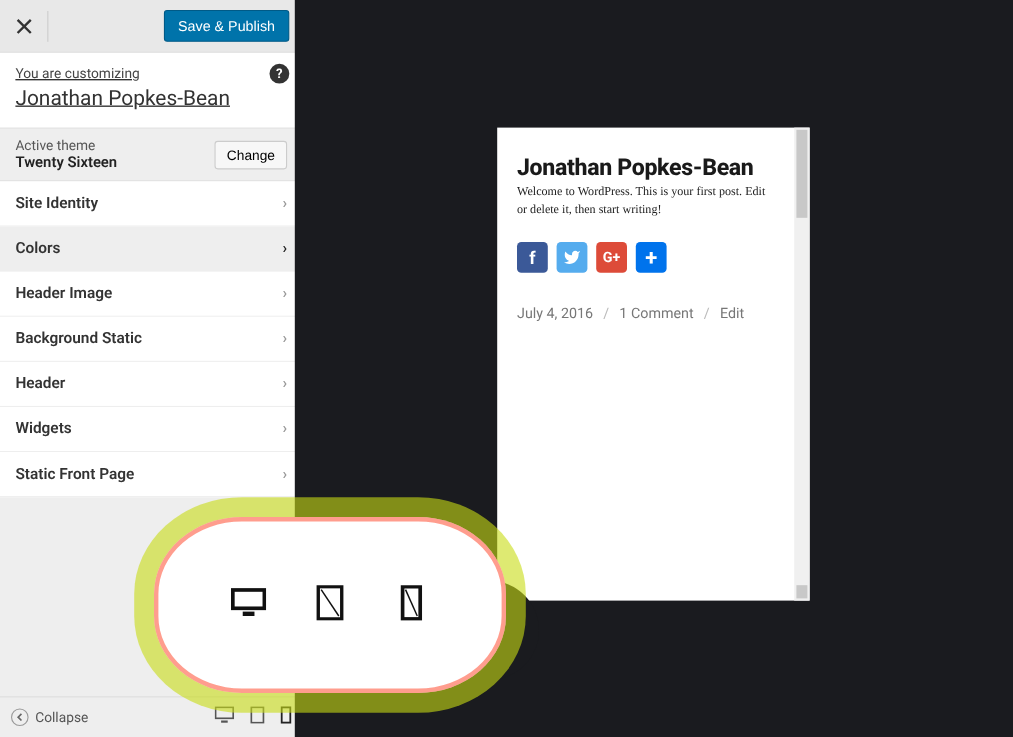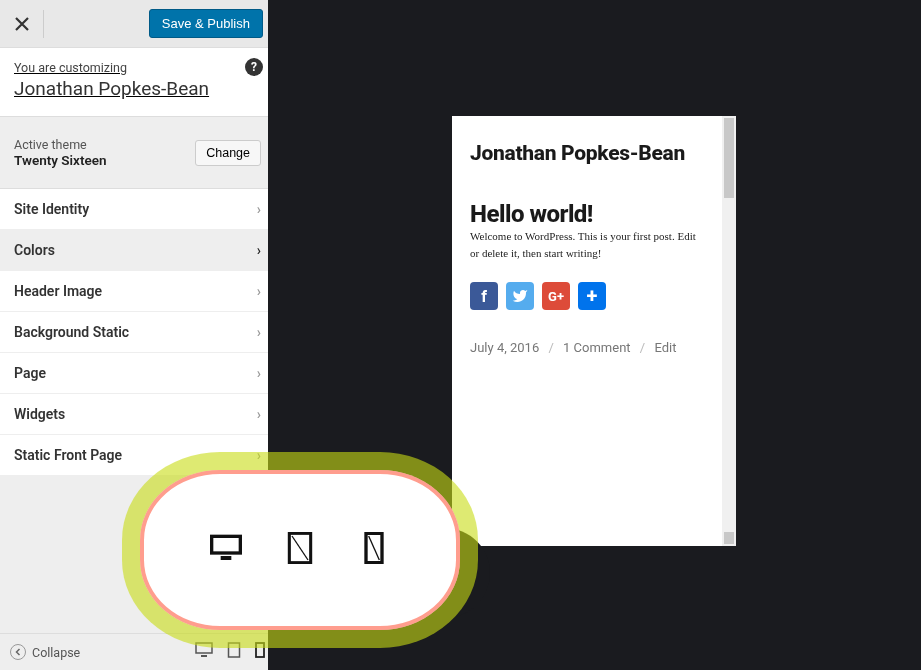--- a/index.html
+++ b/index.html
@@ -66,21 +66,21 @@
   color: #fff;
   font-size: 12px;
   font-weight: bold;
   display: flex;
   align-items: center;
   justify-content: center;
   cursor: pointer;
 }
 .theme-row {
   background: #eee;
-  padding: 20px 14px;
+  padding: 8px 14px;
   display: flex;
   justify-content: space-between;
   align-items: center;
   border-bottom: 1px solid #ddd;
 }
 .theme-label-small { font-size: 12.5px; color: #555; }
 .theme-name { font-size: 13.5px; font-weight: 600; color: #222; }
 .change-btn {
   background: #f7f7f7;
   border: 1px solid #ccc;
@@ -239,21 +239,21 @@
     </div>
     <div class="panel-item">
       <span>Header Image</span>
       <span class="chevron">›</span>
     </div>
     <div class="panel-item">
       <span>Background Static</span>
       <span class="chevron">›</span>
     </div>
     <div class="panel-item">
-      <span>Page</span>
+      <span>Header</span>
       <span class="chevron">›</span>
     </div>
     <div class="panel-item">
       <span>Widgets</span>
       <span class="chevron">›</span>
     </div>
     <div class="panel-item">
       <span>Static Front Page</span>
       <span class="chevron">›</span>
     </div>
@@ -288,21 +288,20 @@
           </svg>
       </span>
     </div>
   </div>
 </div>
 
 <div class="preview-area">
   <div class="mobile-frame">
     <div class="mobile-content">
       <div class="post-site-title">Jonathan Popkes-Bean</div>
-      <div class="post-heading">Hello world!</div>
       <div class="post-body">Welcome to WordPress. This is your first post. Edit or delete it, then start writing!</div>
       <div class="social-row">
         <div class="sicon fb">
             <span>f</span>
           </div>
         <div class="sicon tw">
           <svg width="16" height="16" viewBox="0 0 24 24" fill="#fff">
               <path d="M23 3a10.9 10.9 0 01-3.14 1.53A4.48 4.48 0 0012 8v1A10.66 10.66 0 013 4s-4 9 5 13a11.64 11.64 0 01-7 2c9 5 20 0 20-11.5a4.5 4.5 0 00-.08-.83A7.72 7.72 0 0023 3z"></path>
             </svg>
         </div>

